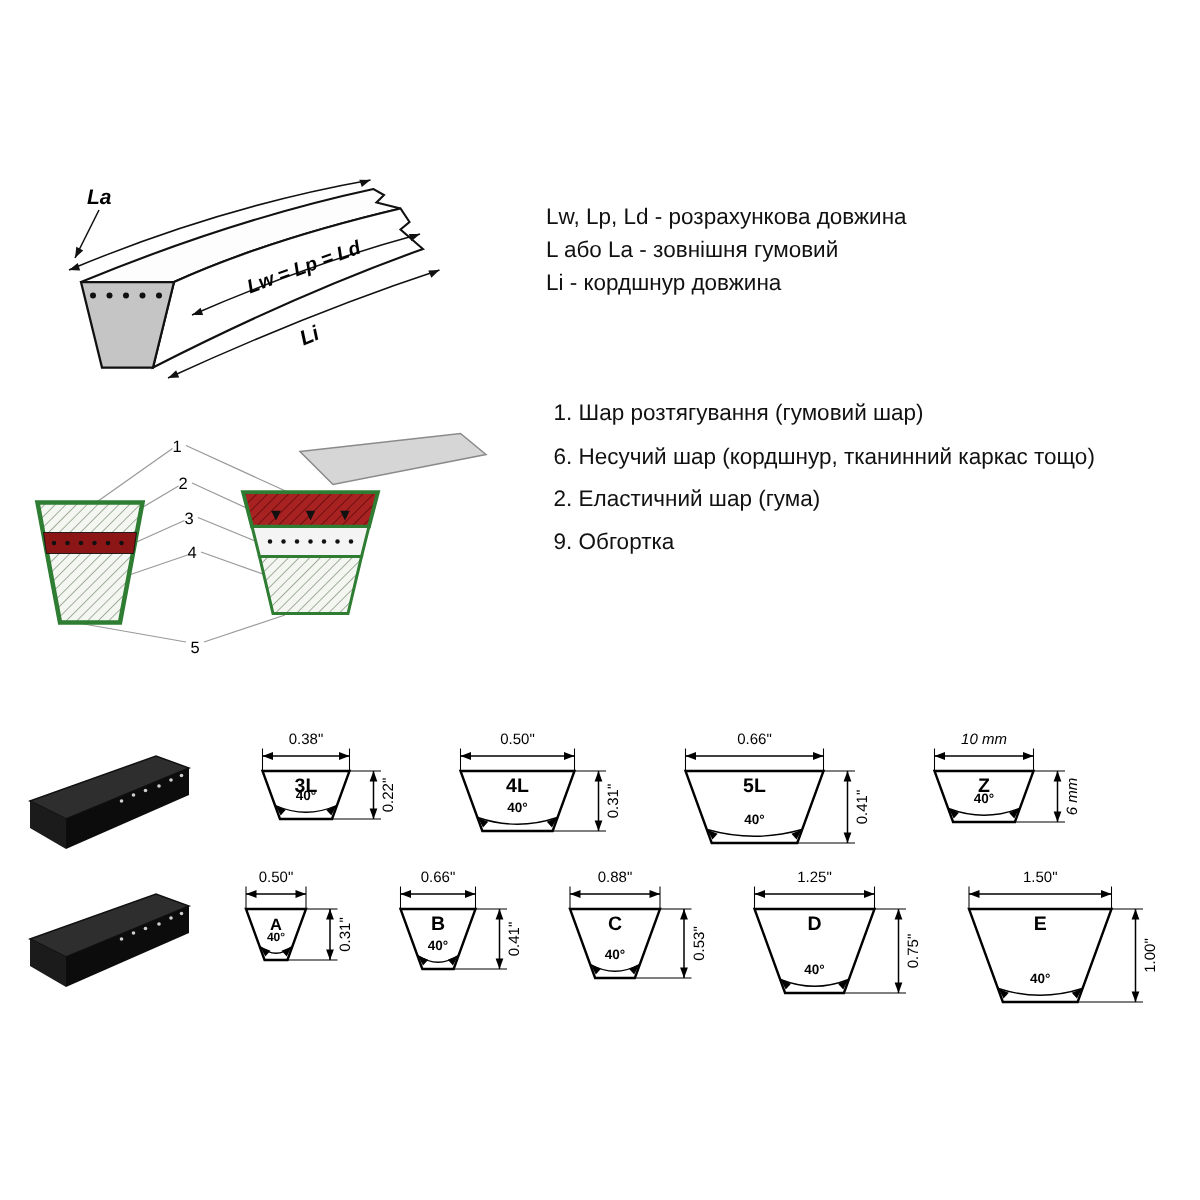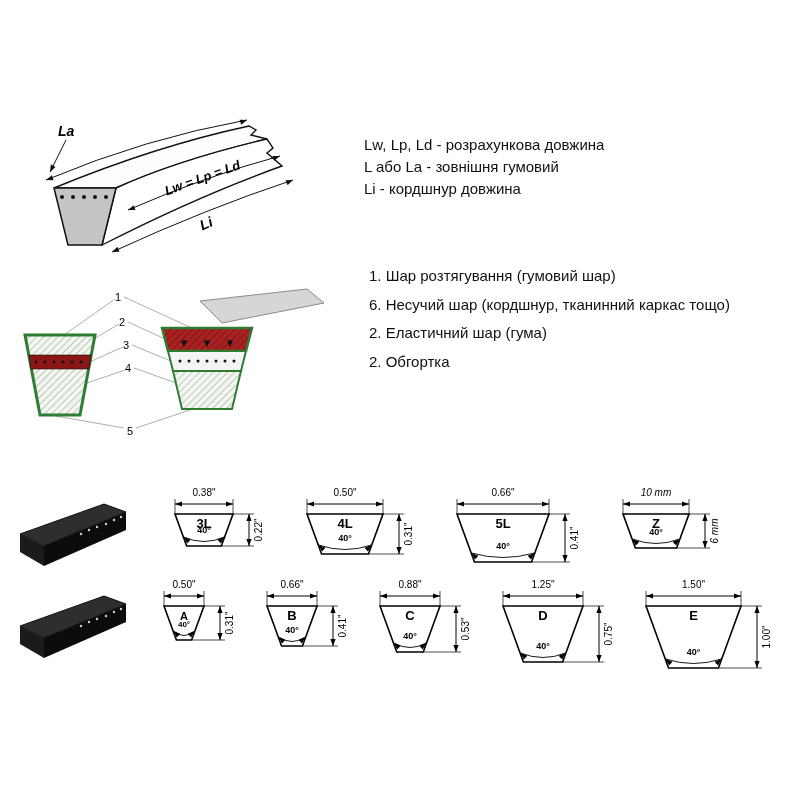--- a/index.html
+++ b/index.html
@@ -123,21 +123,21 @@
       <circle cx="213" cy="78" r="1.5"></circle>
     <circle cx="222" cy="78" r="1.5"></circle>
   </g>
   <polygon points="161,88 229,88 220,126 170,126" fill="url(#hG)" stroke="#2e7d32" stroke-width="2"></polygon>
 </svg>
 
 <div id="layers-list" class="abs">
   <div>1. Шар розтягування (гумовий шар)</div>
   <div>6. Несучий шар (кордшнур, тканинний каркас тощо)</div>
   <div>2. Еластичний шар (гума)</div>
-  <div>2. Обгортка</div>
+  <div>9. Обгортка</div>
 </div>
 
 <div id="profile-row-0" class="abs profile-row">
   <svg class="belt-photo" width="125" height="82" viewBox="0 0 125 82" xmlns="http://www.w3.org/2000/svg">
     <polygon points="6,36 90,6 112,14 30,48" fill="#2e2e2e" stroke="#111" stroke-width="1"></polygon>
     <polygon points="30,48 112,14 112,32 30,68" fill="#0c0c0c"></polygon>
     <polygon points="6,36 30,48 30,68 6,54" fill="#1b1b1b"></polygon>
     <g fill="#cfcfcf">
       <circle cx="67" cy="36" r="1.2"></circle>
         <circle cx="75" cy="32" r="1.2"></circle>

